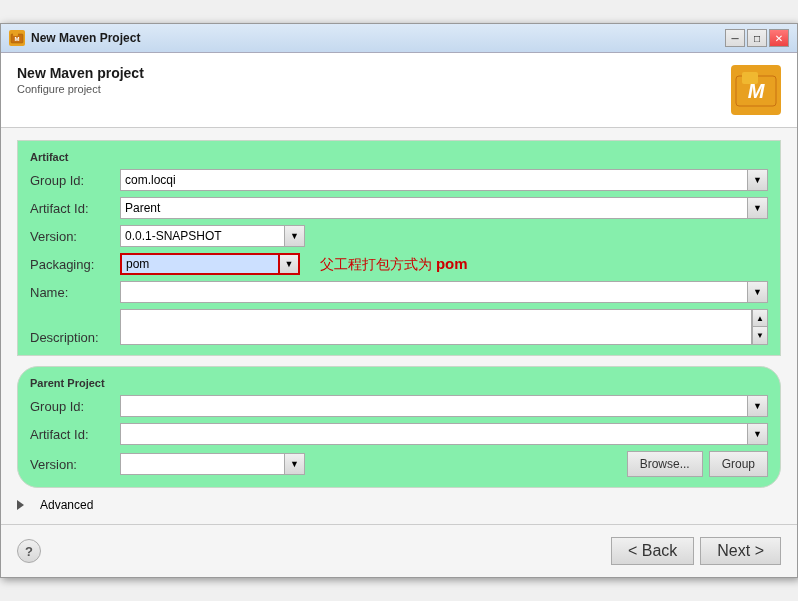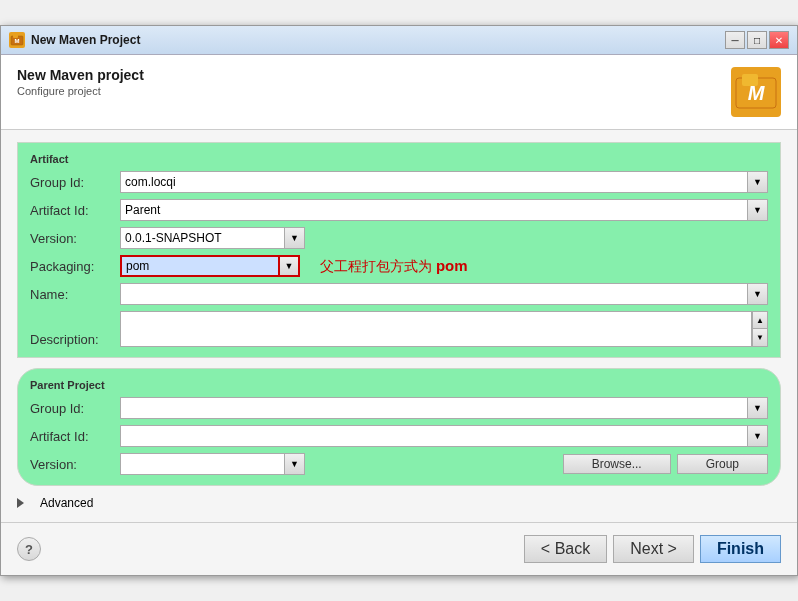--- a/index.html
+++ b/index.html
@@ -185,22 +185,22 @@
 
     .parent-section {
       border-radius: 21px;
     }
     .version-actions {
       display: flex;
       gap: 6px;
       margin-left: 12px;
     }
     .action-btn {
-      height: 20px;
-      padding: 0 28px;
+      height: 26px;
+      padding: 0 12px;
       background: linear-gradient(to bottom, #f0f0f0, #d8d8d8);
       border: 1px solid #aaa;
       cursor: pointer;
       font-size: 12px;
       color: #333;
     }
 
     .advanced-row {
       margin-top: 8px;
       display: flex;
@@ -402,16 +402,15 @@
 
   </div>
 
   <div class="footer">
     <div class="footer-left">
       <button class="help-btn">?</button>
     </div>
     <div class="footer-right">
       <button class="nav-btn">&lt; Back</button>
       <button class="nav-btn">Next &gt;</button>
-      <button class="nav-btn finish">Finish</button>
     </div>
   </div>
 </div>
 
 </body></html>

